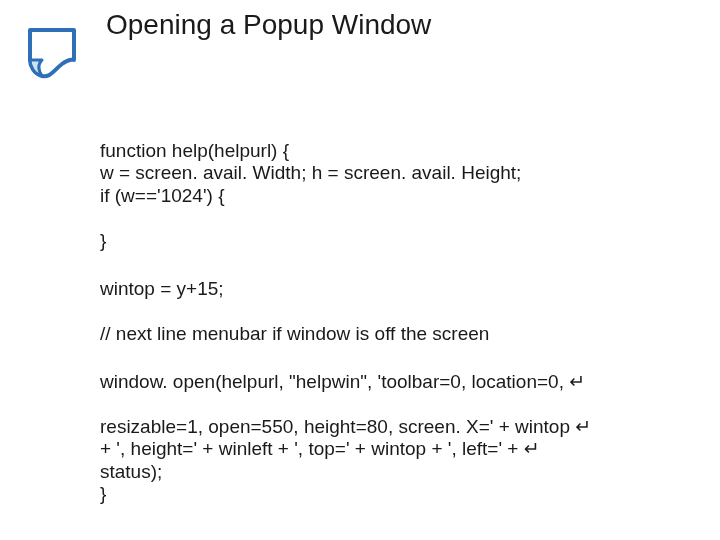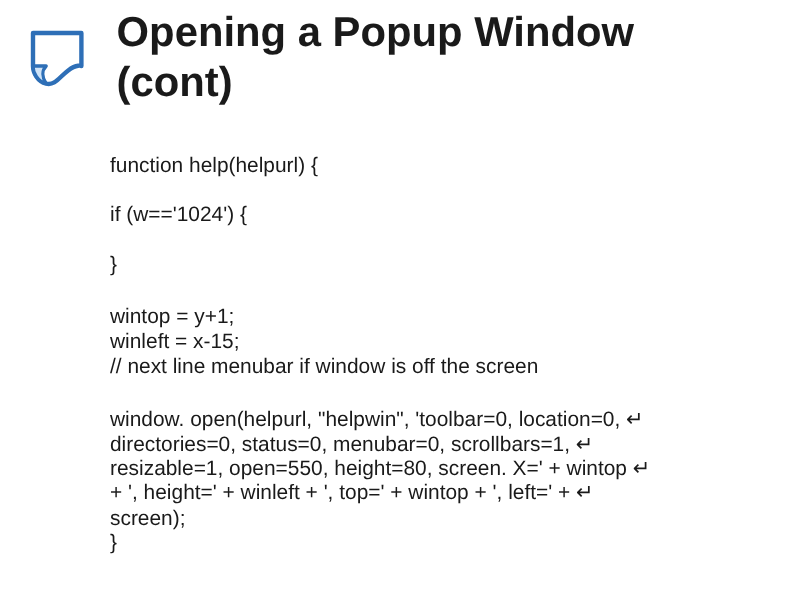--- a/index.html
+++ b/index.html
@@ -28,23 +28,23 @@
   }
   .icon-wrap {
     width: 86px;
     flex: 0 0 86px;
     padding-top: 18px;
   }
   .page-icon {
     display: block;
   }
   .title {
-    font-size: 38px;
+    font-size: 28px;
     line-height: 1.18;
-    font-weight: 700;
+    font-weight: 400;
     letter-spacing: 0px;
     margin: 0;
     padding-top: 2px;
   }
   .body {
     position: absolute;
     top: 140px;
     left: 100px;
     right: 40px;
     font-size: 19px;
@@ -62,44 +62,43 @@
 
   <div class="header">
     <div class="icon-wrap">
       <svg class="page-icon" width="66" height="60" viewBox="0 0 66 60">
         <path d="M10 6 L54 6 L54 36 C54 36 50 34 42 40 C34 46 30 54 22 52 C14 50 10 42 10 36 Z" fill="#ffffff" stroke="#2e6fb7" stroke-width="4" stroke-linejoin="round"></path>
         <path d="M10 36 C10 42 14 50 22 52 C18 46 18 40 22 36 C14 36 10 36 10 36 Z" fill="#cfe3f7" stroke="#2e6fb7" stroke-width="3" stroke-linejoin="round"></path>
       </svg>
     </div>
     <h1 class="title">
       <span>Opening a Popup Window</span><br>
-      <span>(cont)</span>
     </h1>
   </div>
 
   <div class="body">
 
     <p class="para">
       <span>function help(helpurl) {</span><br>
-      <br>
+      <span>w = screen. avail. Width; h = screen. avail. Height;</span><br>
       <span>if (w=='1024') {</span><br>
       <br>
       <span>}</span>
     </p>
 
     <p class="para">
-      <span>wintop = y+1;</span><br>
-      <span>winleft = x-15;</span><br>
+      <span>wintop = y+15;</span><br>
+      <br>
       <span>// next line menubar if window is off the screen</span><br>
     </p>
 
     <p class="para">
       <span>window. open(helpurl, "helpwin", 'toolbar=0, location=0, ↵</span><br>
-      <span>directories=0, status=0, menubar=0, scrollbars=1, ↵</span><br>
+      <br>
       <span>resizable=1, open=550, height=80, screen. X=' + wintop ↵</span><br>
       <span>+ ', height=' + winleft + ', top=' + wintop + ', left=' + ↵</span><br>
-      <span> screen);</span><br>
+      <span> status);</span><br>
       <span>}</span>
     </p>
 
   </div>
 
 </div>
 
 </body></html>

